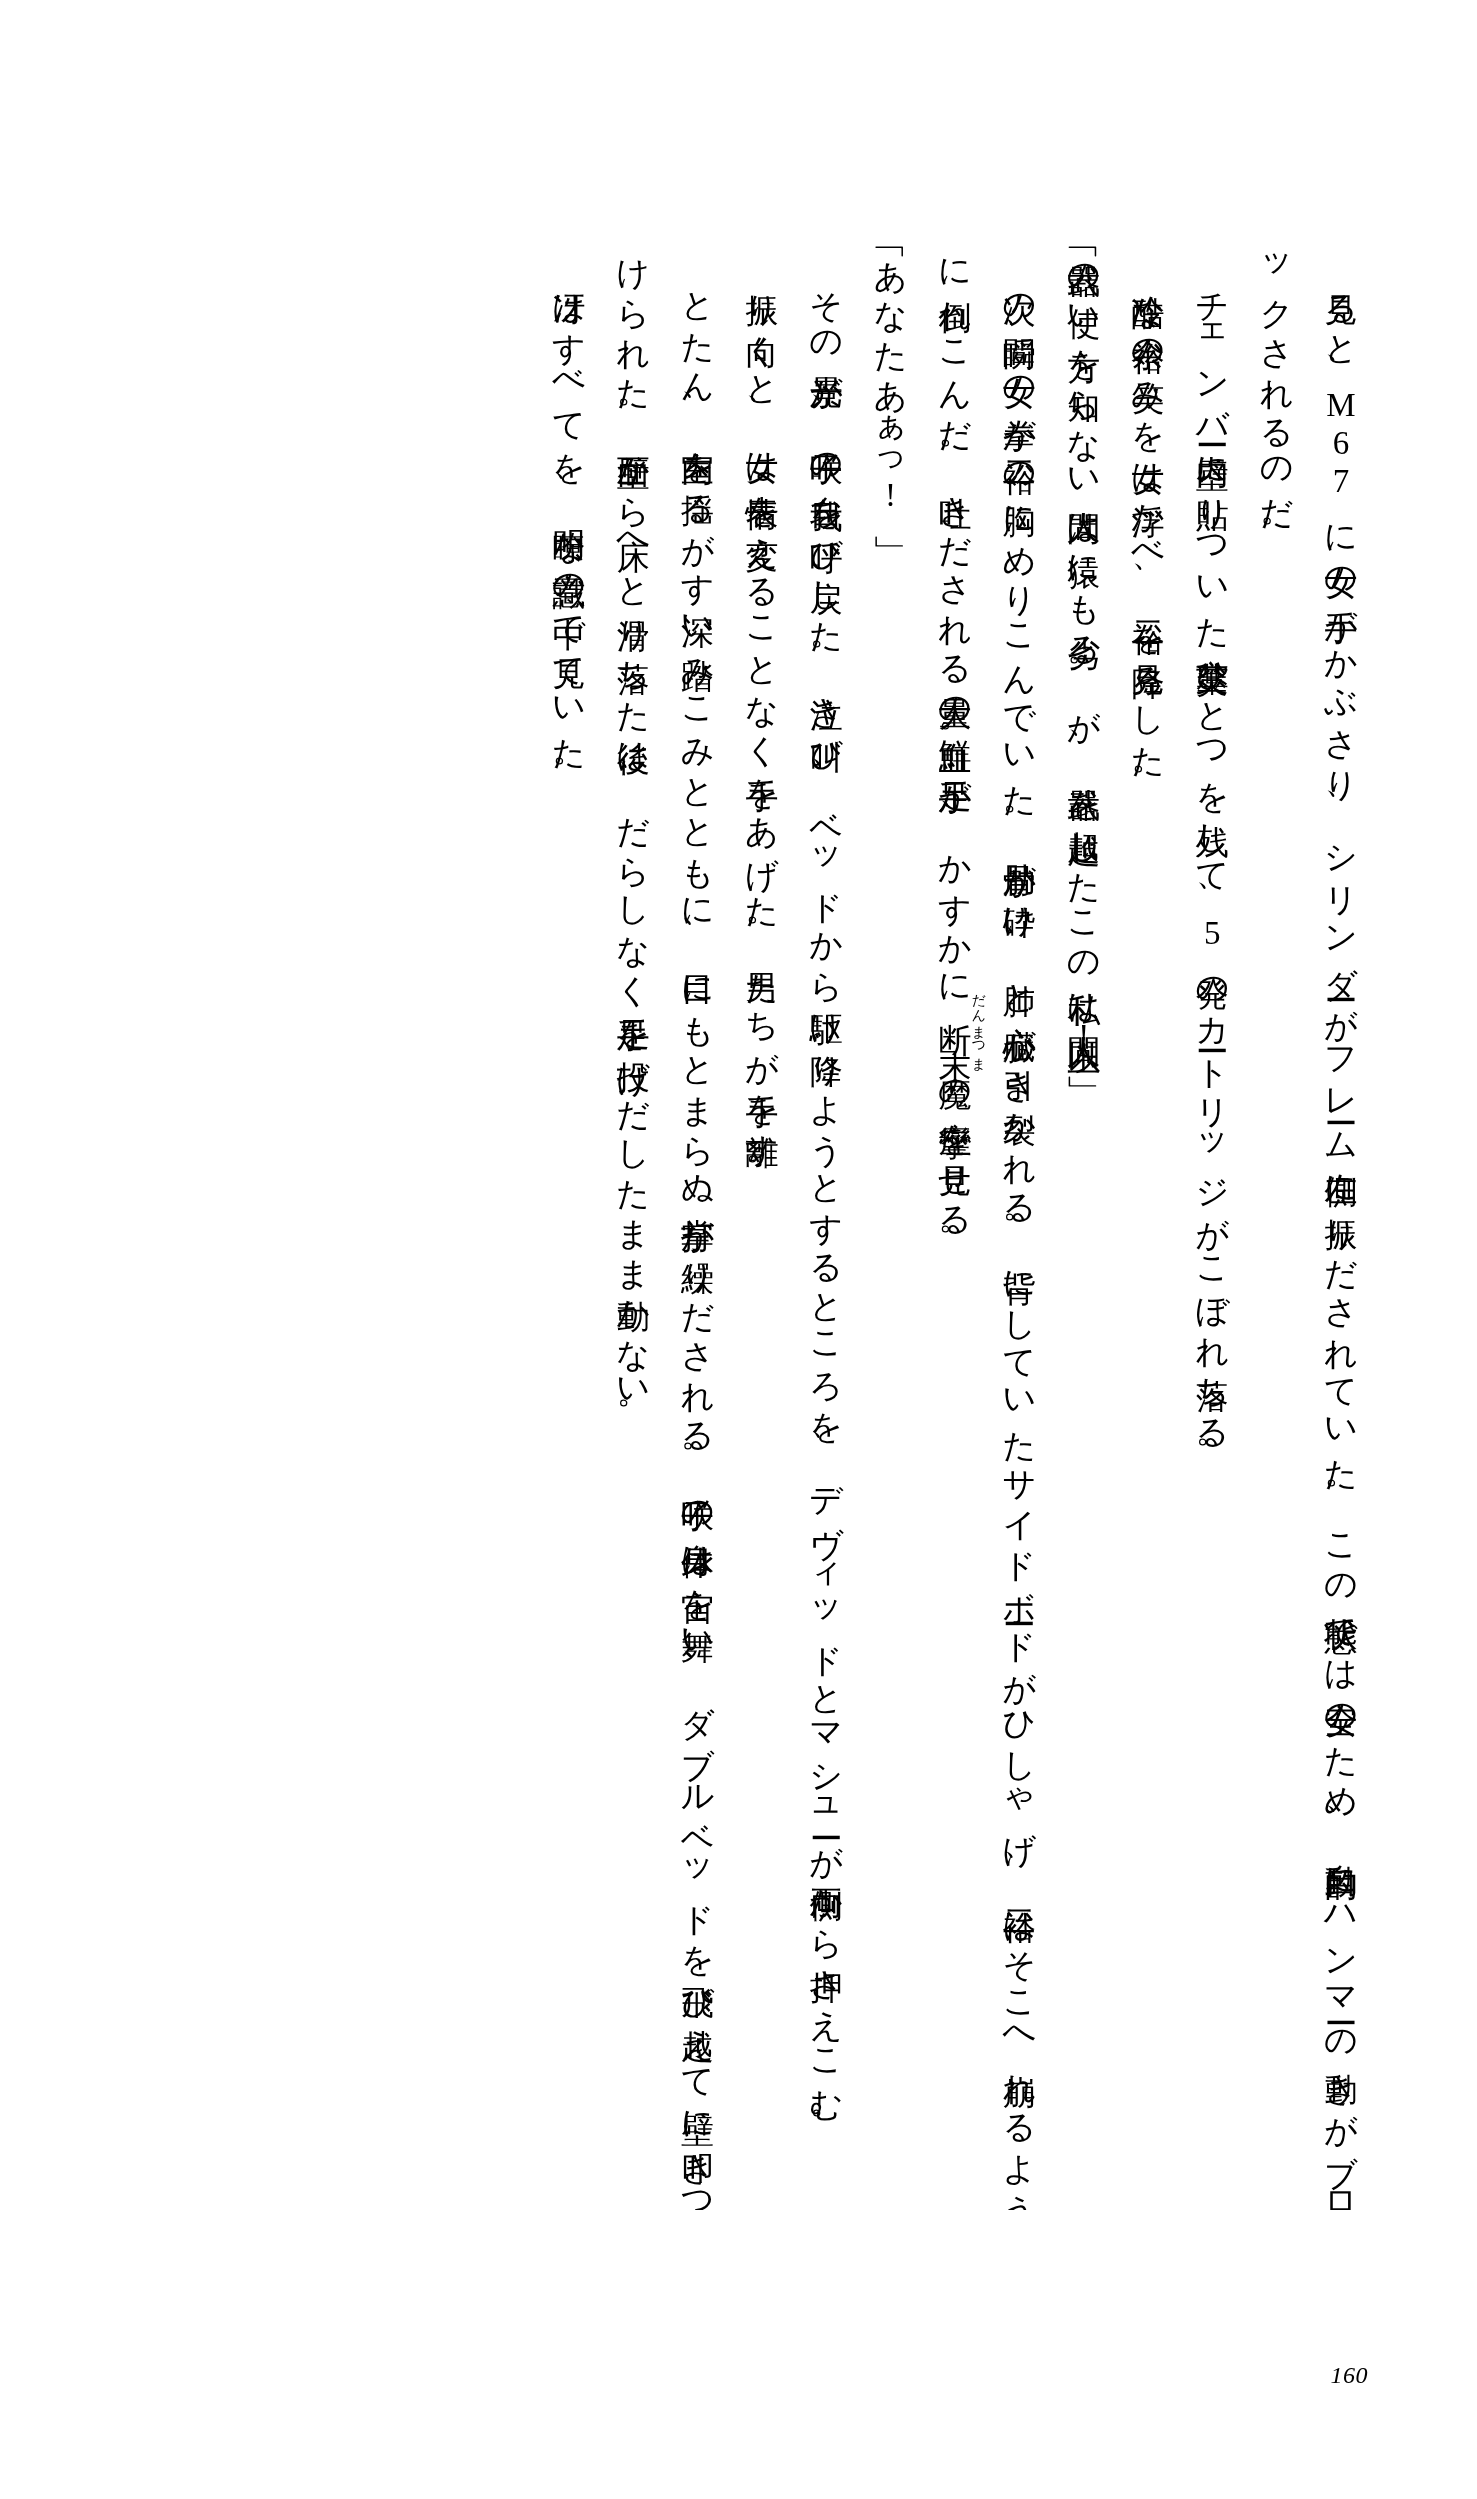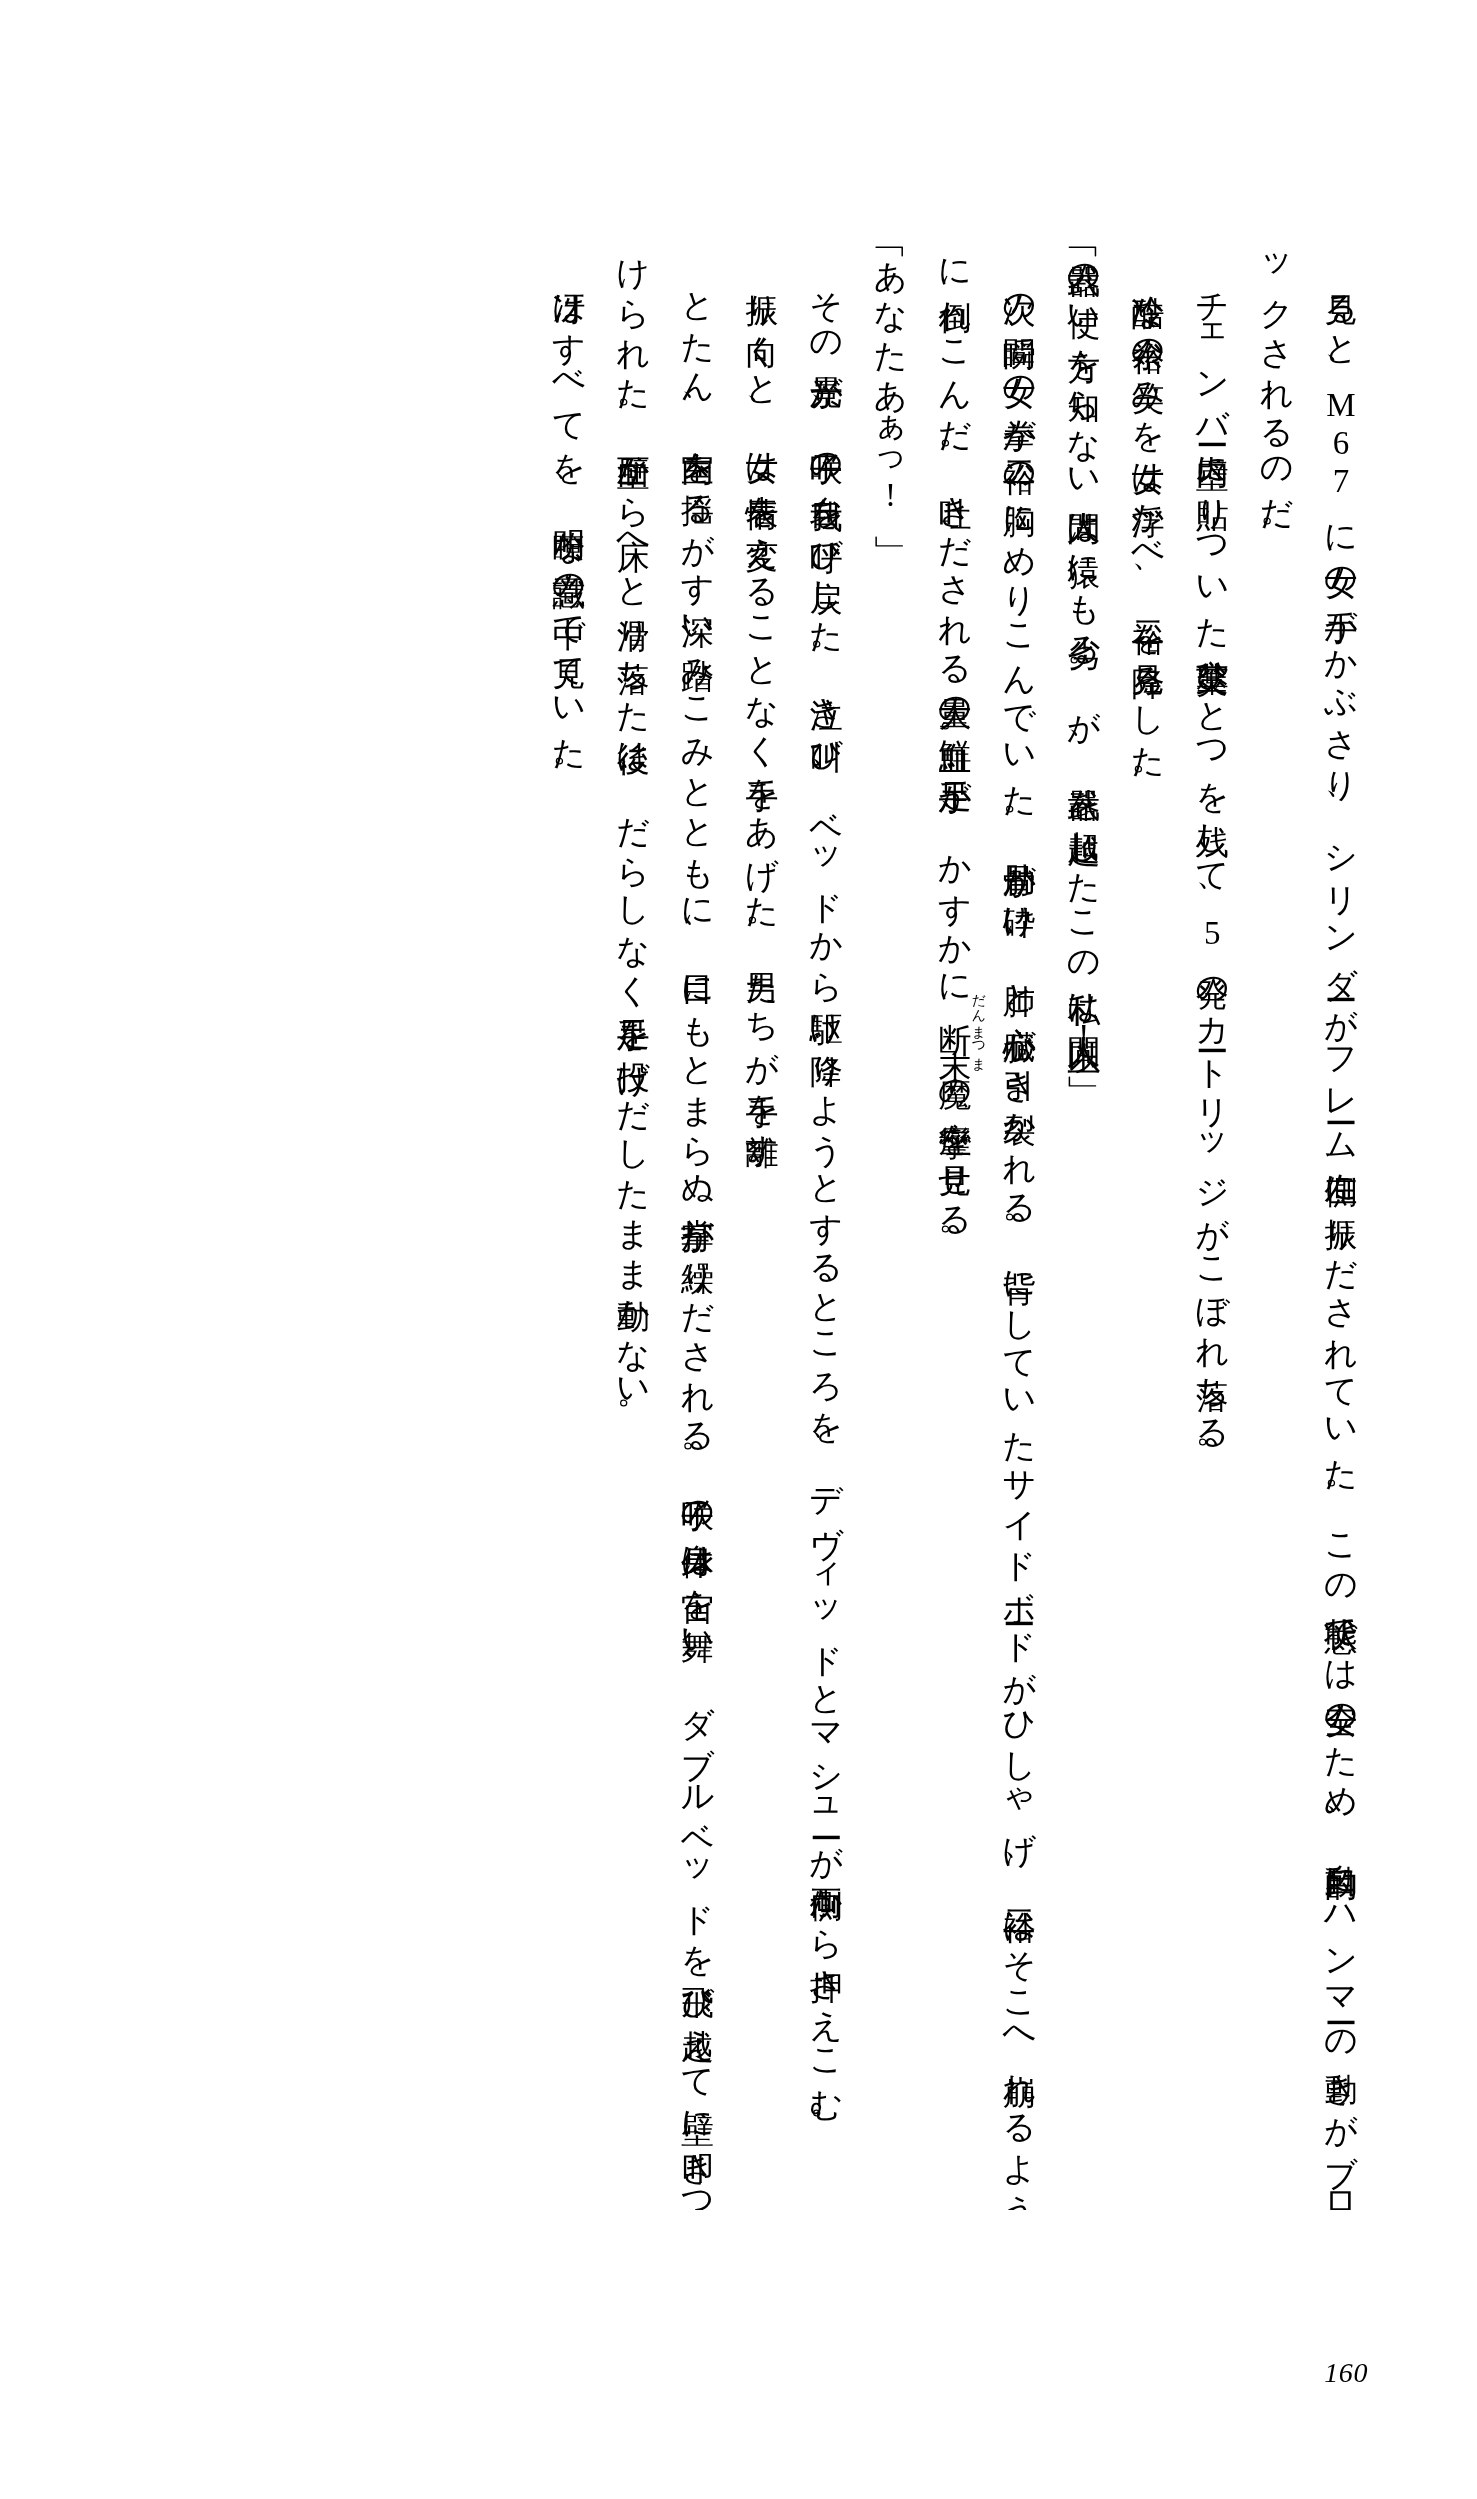--- a/index.html
+++ b/index.html
@@ -56,21 +56,21 @@
   rt {
     font-size: 0.42em;
     letter-spacing: 0.02em;
     line-height: 1;
   }
 
   .page-number {
     position: absolute;
     right: 109px;
     bottom: 111px;
-    font-size: 28px;
+    font-size: 24px;
     font-style: italic;
     font-family: "Liberation Serif", "DejaVu Serif", serif;
     letter-spacing: 0.02em;
   }
 </style>
 </head>
 <body>
 
 <div class="page">
 

